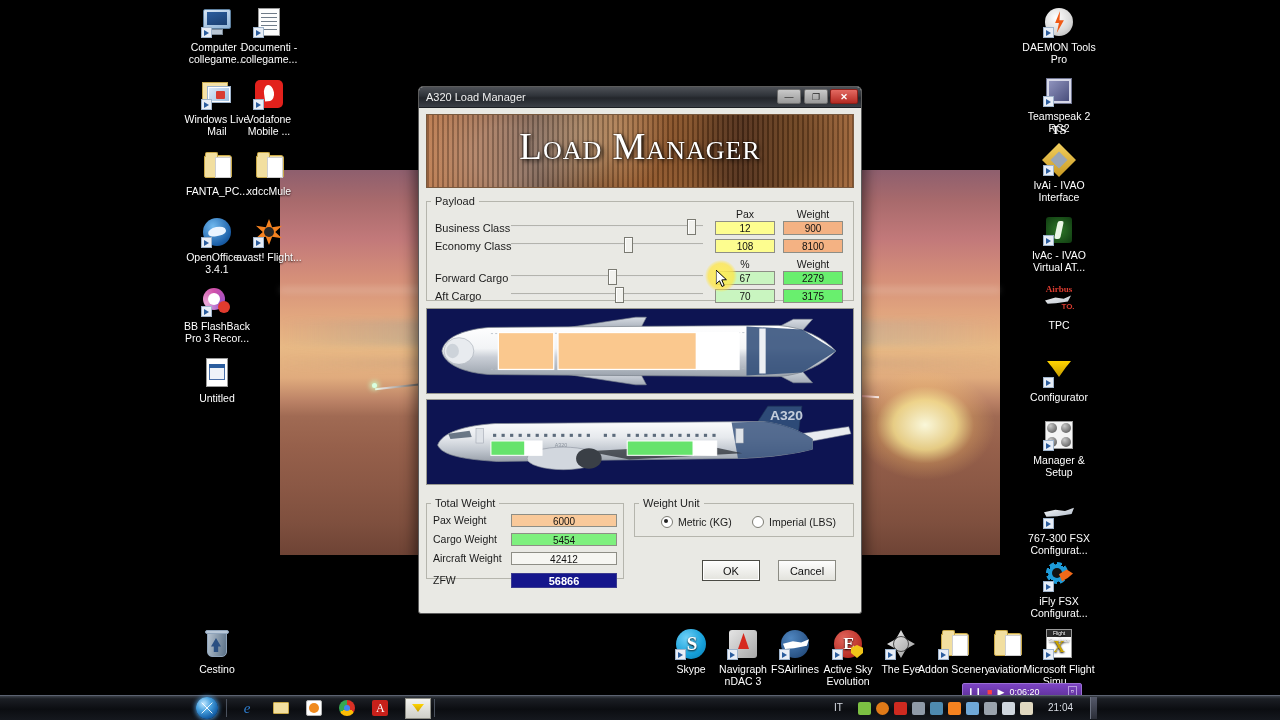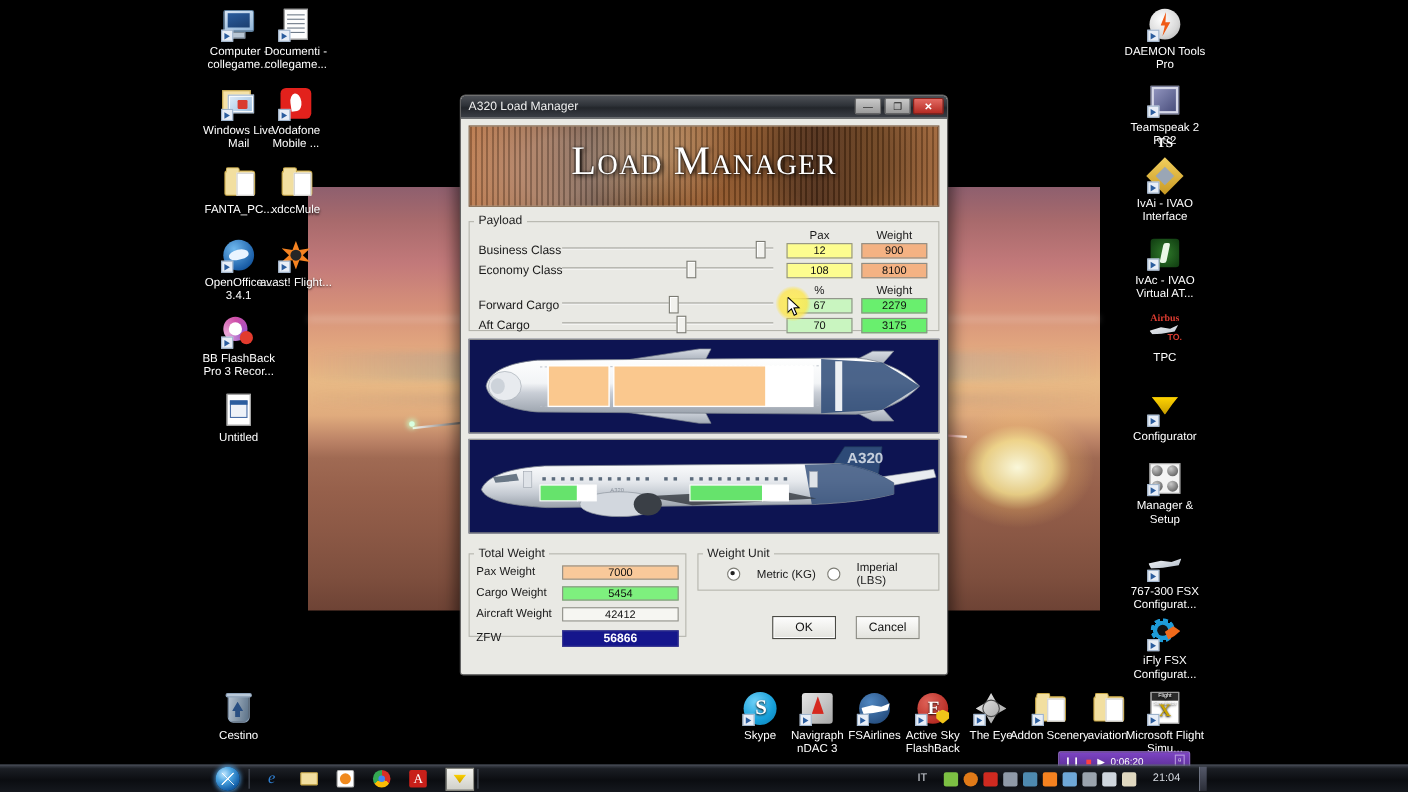--- a/index.html
+++ b/index.html
@@ -126,21 +126,21 @@
   .twrow{display:flex;align-items:center;height:16px;margin-top:3px;}
   .twlab{width:78px;font-size:10.5px;color:#1a1a1a;padding-left:6px;}
   .twval{flex:1;height:13px;line-height:13px;text-align:center;font-size:10px;color:#111;
     border:1px solid #8e8e86;box-sizing:border-box;margin-right:6px;}
   .twval.pax{background:#f9c99a;}
   .twval.cargo{background:#7ef07e;}
   .twval.acft{background:#f6f6f2;}
   .twval.zfw{background:#15168c;color:#fff;font-weight:bold;font-size:11px;height:15px;line-height:15px;
     border:1px solid #3a3a90;box-shadow:inset 0 0 0 1px #15168c;}
 
-  .radio{display:flex;align-items:center;font-size:10.5px;color:#1a1a1a;gap:15px;}
+  .radio{display:flex;align-items:center;font-size:10.5px;color:#1a1a1a;gap:5px;}
   .radio .dot{width:10px;height:10px;border-radius:50%;border:1px solid #7d7d75;background:#fff;position:relative;}
   .radio .dot.on:after{content:"";position:absolute;left:2px;top:2px;width:4px;height:4px;border-radius:50%;background:#222;}
 
   .dlgbtn{width:58px;height:21px;font-size:11px;color:#111;background:linear-gradient(to bottom,#fdfdfd,#e3e3dd);
     border:1px solid #8b8b83;display:flex;align-items:center;justify-content:center;box-sizing:border-box;}
   .dlgbtn.def{border:1px solid #4a4a44;box-shadow:inset 0 0 0 1px #fff;}
 
   
   #clickhalo{position:absolute;left:705px;top:260px;width:32px;height:32px;border-radius:50%;
     background:radial-gradient(circle,rgba(255,240,90,.95) 0%,rgba(255,230,70,.75) 55%,rgba(255,225,60,0) 72%);}
@@ -376,21 +376,21 @@
     <span class="lbl">FSAirlines</span>
   </div>
 
   <div class="dicon" style="left:811px;top:628px;">
     <div class="glyph">
       <div class="sq" style="left:2px;top:2px;width:28px;height:28px;border-radius:50%;background:radial-gradient(circle at 35% 30%,#e0645a,#a81710);"></div>
       <div class="sq" style="left:10px;top:6px;width:14px;height:20px;color:#fff;font-size:17px;font-weight:bold;font-family:'Liberation Serif',serif;line-height:20px;">E</div>
       <div class="sq" style="left:19px;top:17px;width:12px;height:13px;background:#f0c419;clip-path:polygon(50% 0,100% 22%,100% 62%,50% 100%,0 62%,0 22%);"></div>
       <span class="shortcut-arrow"></span>
     </div>
-    <span class="lbl">Active Sky FlashBack</span>
+    <span class="lbl">Active Sky Evolution</span>
   </div>
 
   <div class="dicon" style="left:864px;top:628px;">
     <div class="glyph">
       <div class="sq" style="left:2px;top:2px;width:28px;height:28px;background:linear-gradient(135deg,#f0f0f0,#9a9a9a);
            clip-path:polygon(50% 0,68% 32%,100% 50%,68% 68%,50% 100%,32% 68%,0 50%,32% 32%);"></div>
       <div class="sq" style="left:8px;top:8px;width:16px;height:16px;border-radius:50%;border:1px solid #4a4a4a;"></div>
       <span class="shortcut-arrow"></span>
     </div>
     <span class="lbl">The Eye</span>
@@ -641,21 +641,21 @@
       </div>
     </div>
 
     <div id="bottom">
 
       <fieldset class="grp" id="twgrp" style="height:80px;margin-top:4px;">
         <legend>Total Weight</legend>
 
         <div class="twrow">
           <span class="twlab">Pax Weight</span>
-          <span class="twval pax">7000</span>
+          <span class="twval pax">6000</span>
         </div>
         <div class="twrow">
           <span class="twlab">Cargo Weight</span>
           <span class="twval cargo">5454</span>
         </div>
         <div class="twrow">
           <span class="twlab">Aircraft Weight</span>
           <span class="twval acft">42412</span>
         </div>
         <div class="twrow" style="margin-top:6px;">

